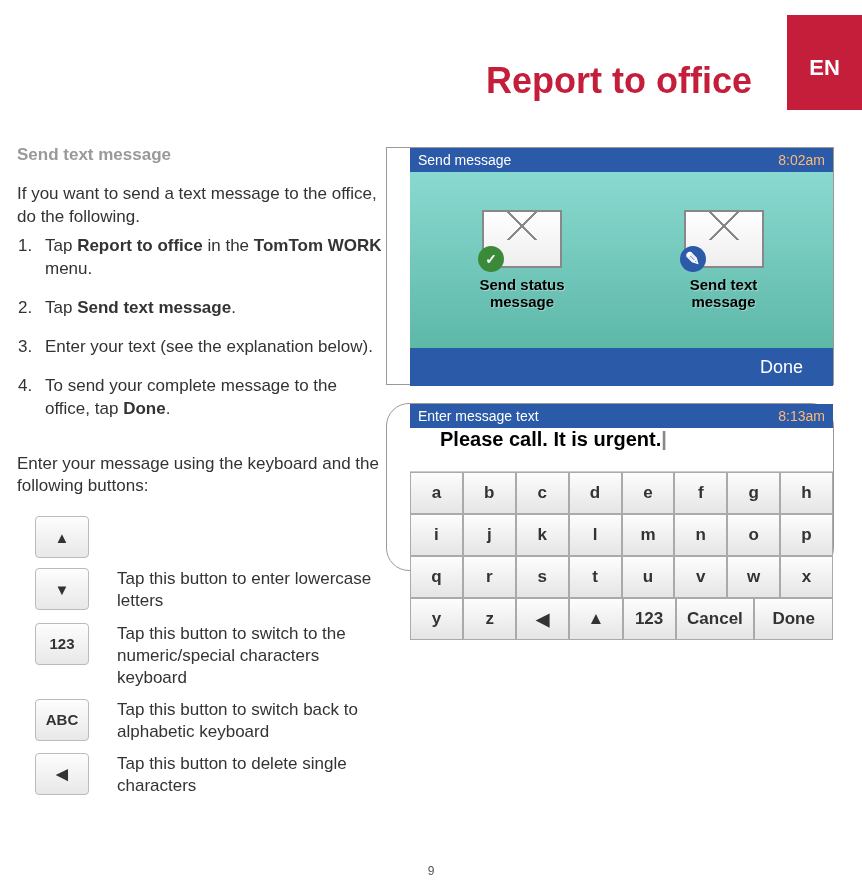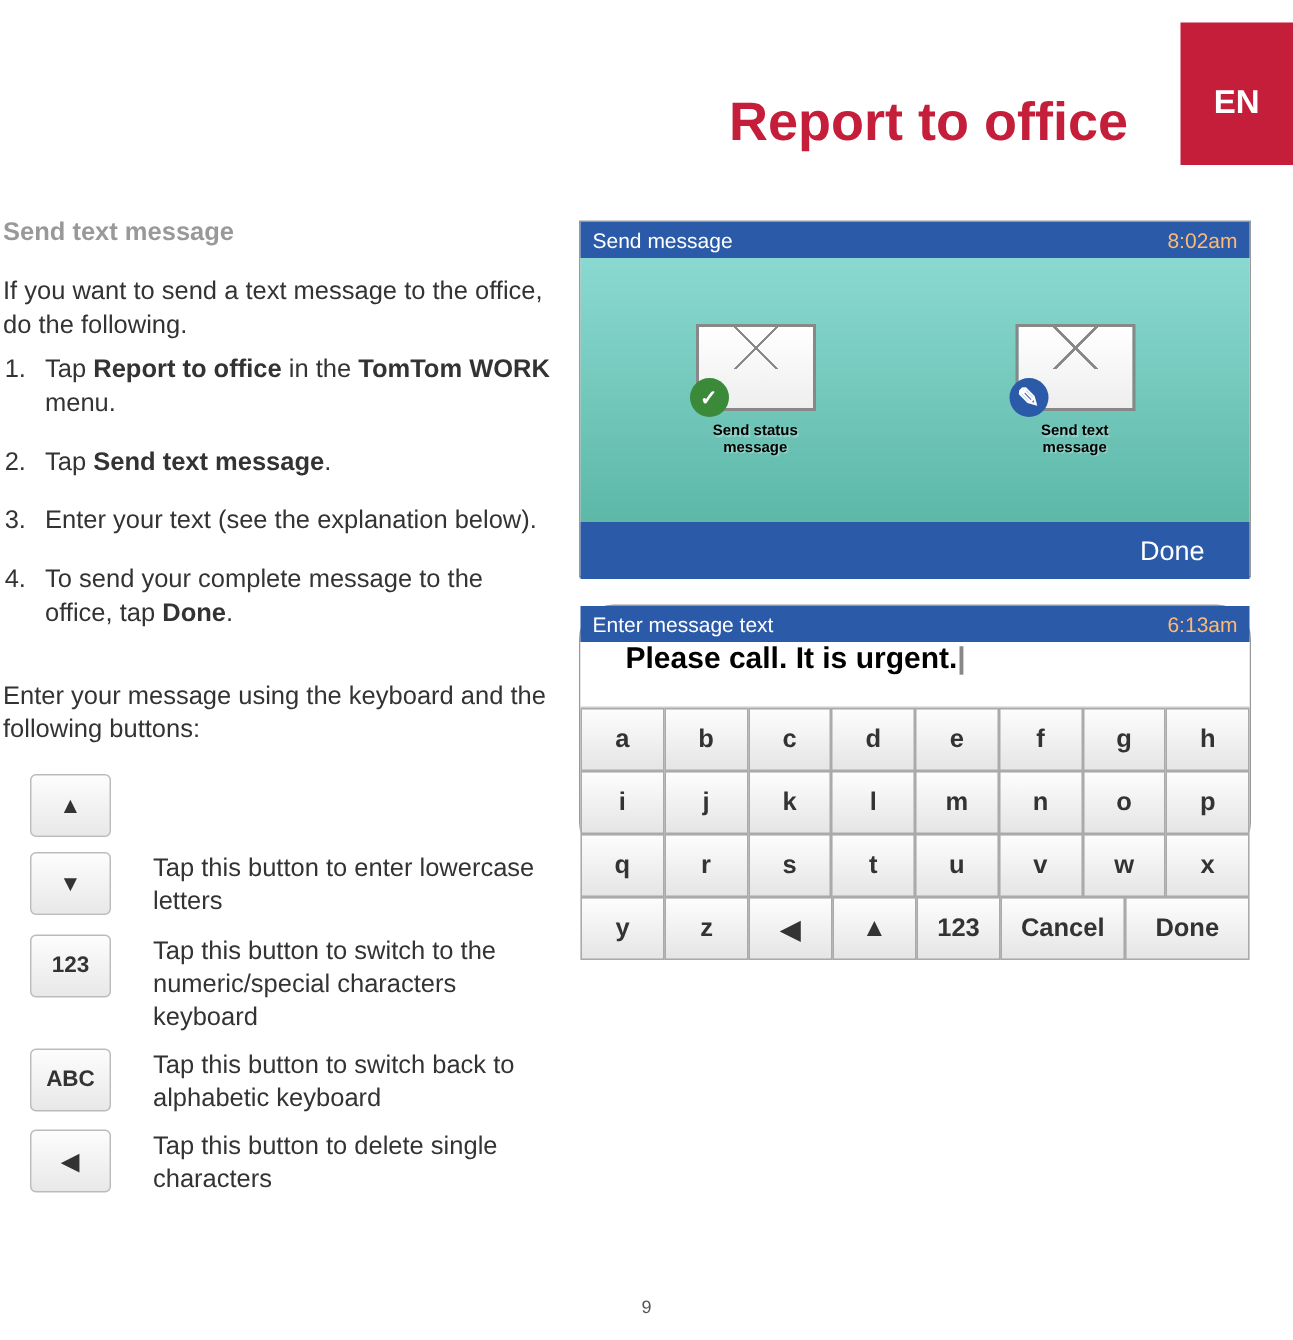--- a/index.html
+++ b/index.html
@@ -30,21 +30,21 @@
       position: absolute;
       top: 60px;
       right: 110px;
       color: #c41e3a;
       font-size: 36px;
       font-weight: bold;
     }
     .left-col {
       position: absolute;
       top: 145px;
-      left: 2px;
+      left: 17px;
       width: 365px;
     }
     .section-heading {
       color: #999;
       font-size: 17px;
       font-weight: bold;
       margin-bottom: 18px;
     }
     .intro-text {
       font-size: 17px;
@@ -104,20 +104,21 @@
     .right-col {
       position: absolute;
       top: 147px;
       left: 386px;
       width: 448px;
     }
     .screenshot {
       width: 448px;
       border: 1px solid #999;
       margin-bottom: 18px;
+      padding-left: 23px;
     }
     .ss1 { height: 238px; }
     .ss-titlebar {
       background: #2a5aa8;
       color: #fff;
       height: 24px;
       display: flex;
       justify-content: space-between;
       align-items: center;
       padding: 0 8px;
@@ -163,21 +164,21 @@
       display: flex;
       align-items: center;
       justify-content: center;
       font-weight: bold;
       color: #fff;
       font-size: 14px;
     }
     .badge-green { background: #3a8a3a; }
     .badge-blue { background: #2a5aa8; font-size: 18px; }
     .ss-icon-label {
-      font-size: 10px;
+      font-size: 15px;
       font-weight: bold;
       text-align: center;
       color: #000;
       text-shadow: 1px 1px 1px rgba(255,255,255,0.4);
     }
     .ss1-footer {
       height: 38px;
       background: #2a5aa8;
       display: flex;
       justify-content: flex-end;
@@ -308,21 +309,21 @@
       </div>
     </div>
     <div class="ss1-footer">
       <span class="done-btn">Done</span>
     </div>
   </div>
 
   <div class="screenshot ss2">
     <div class="ss-titlebar">
       <span>Enter message text</span>
-      <span class="ss-time">6:13am</span>
+      <span class="ss-time">8:13am</span>
     </div>
     <div class="ss2-input">
       <span>Please call. It is urgent.</span>
         <span style="color:#888">|</span>
     </div>
     <div class="ss2-keyboard">
       <div class="kb-row">
         <div class="kb-key">a</div>
         <div class="kb-key">b</div>
         <div class="kb-key">c</div>

